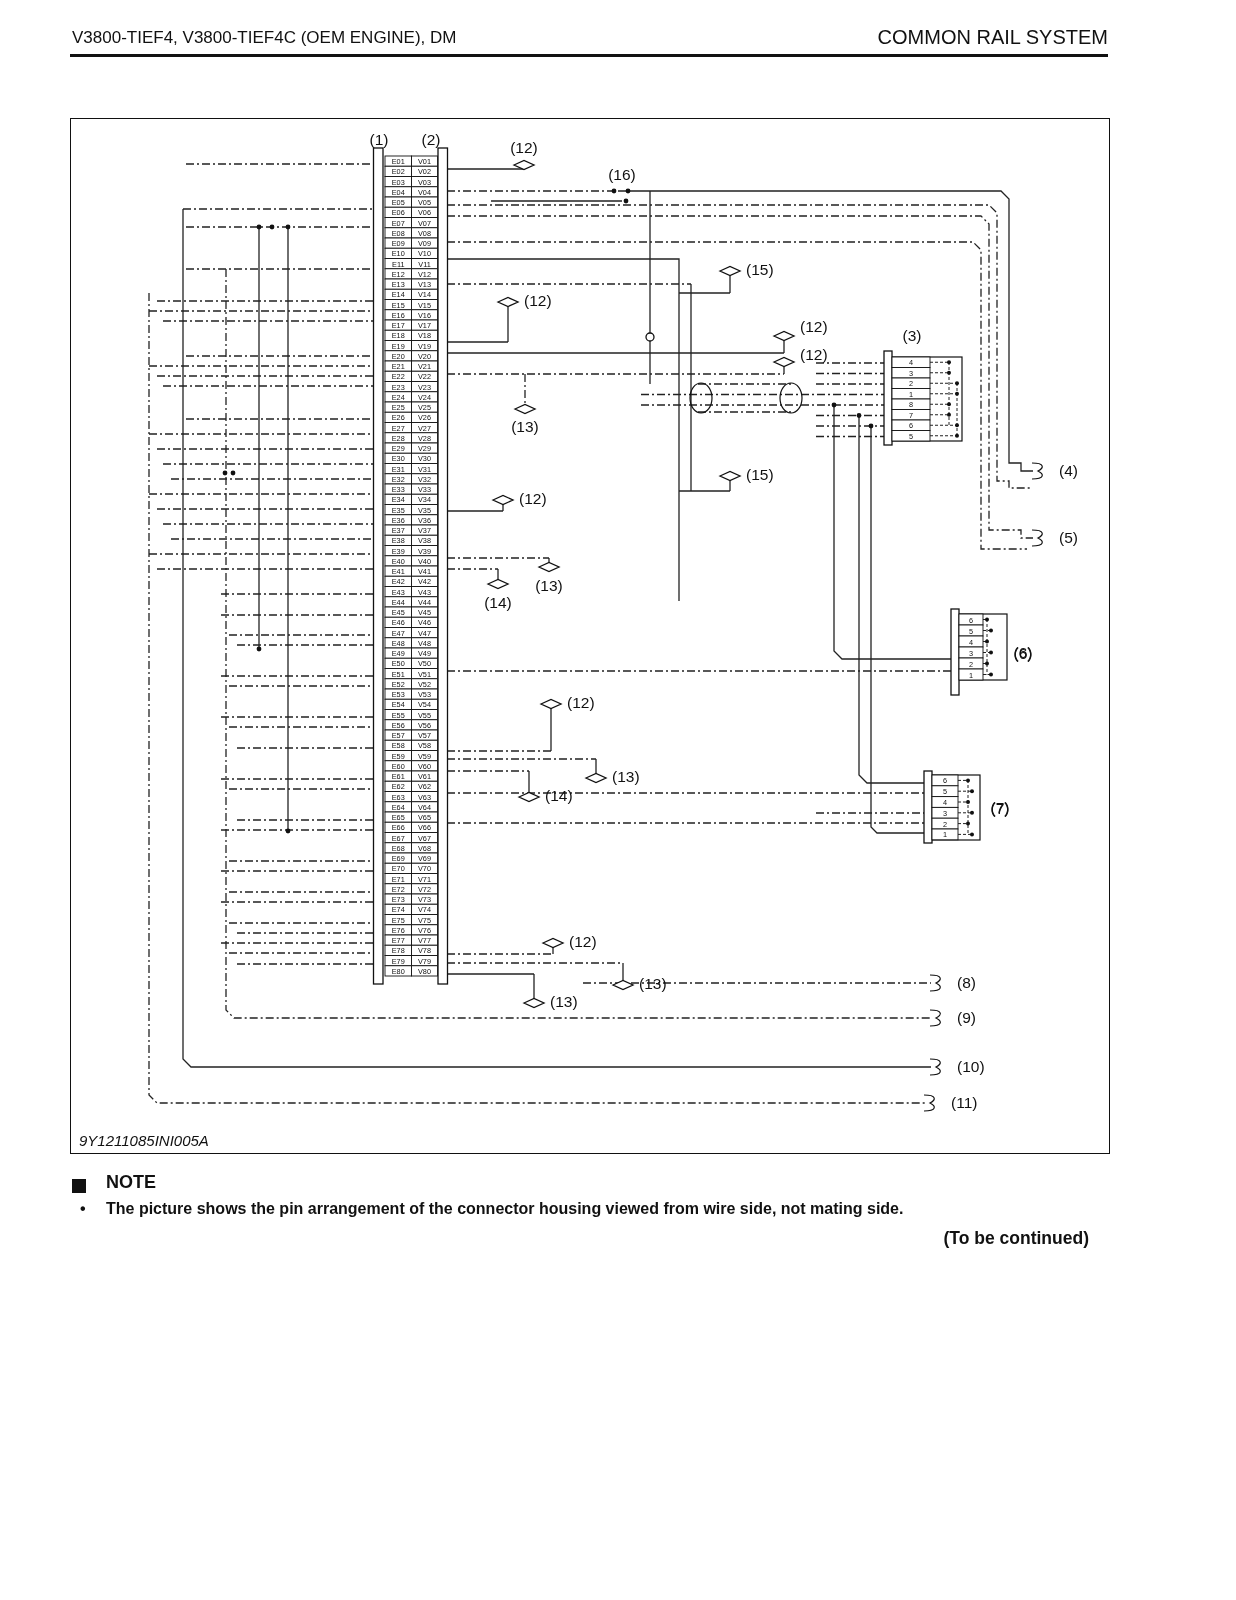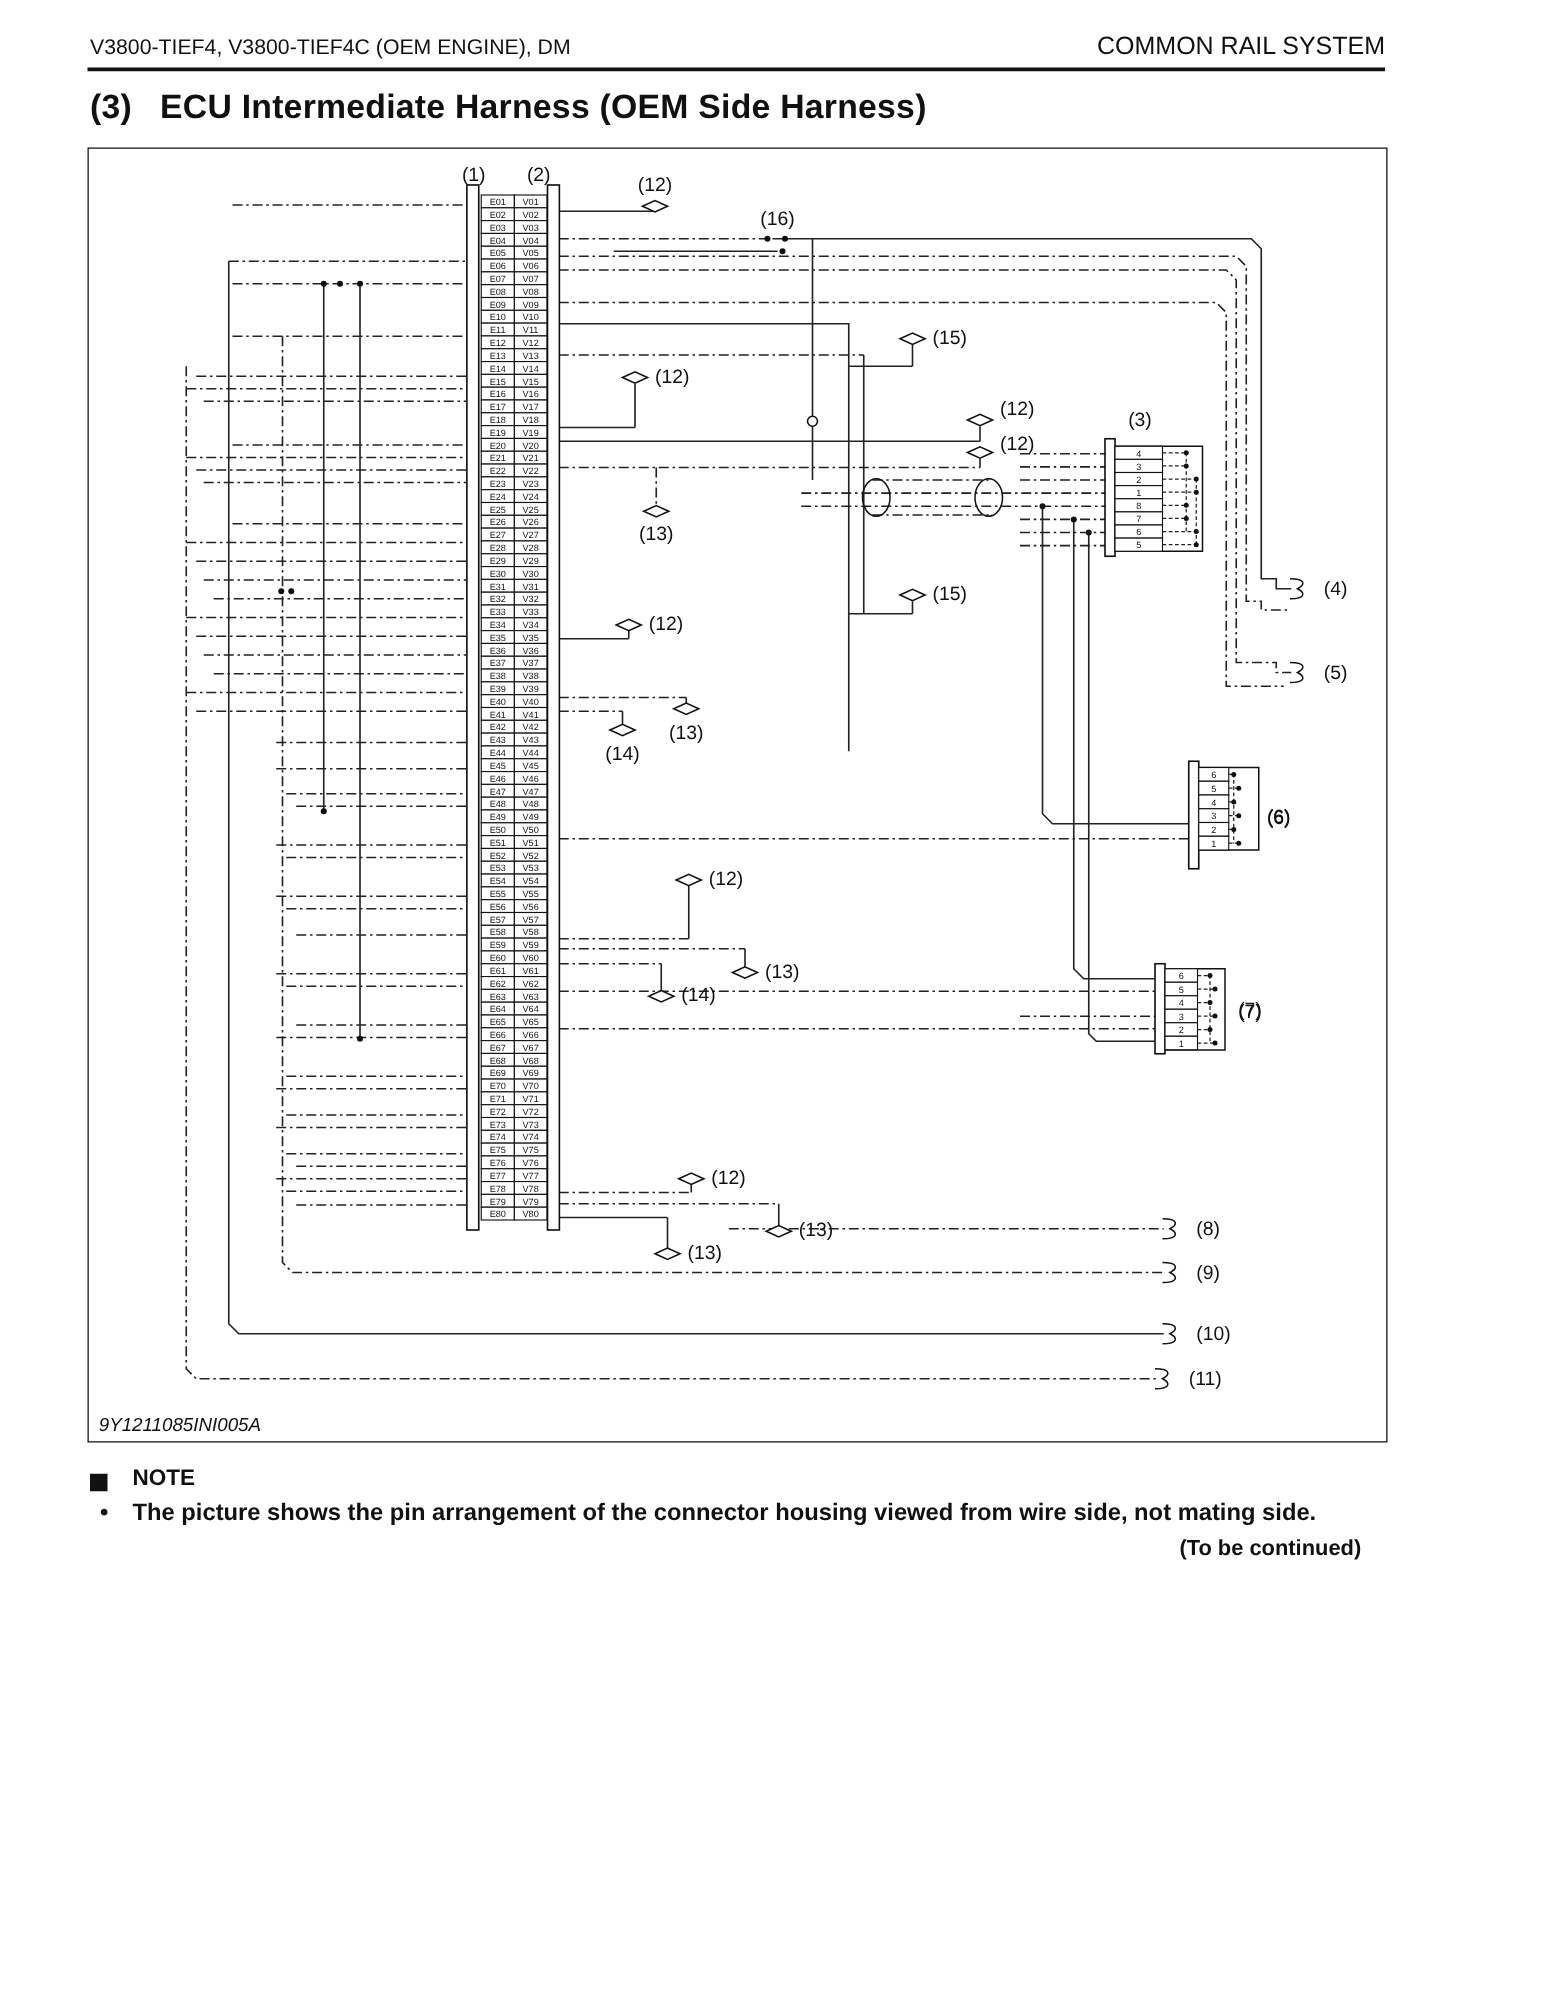--- a/index.html
+++ b/index.html
@@ -8,21 +8,21 @@
   .hdr-left{position:absolute;left:72px;top:28px;font-size:17px;}
   .hdr-right{position:absolute;right:128px;top:26px;font-size:20px;}
   .hdr-rule{position:absolute;left:70px;top:54px;width:1038px;height:3px;background:#111;}
   .title{position:absolute;left:72px;top:70px;font-size:27px;font-weight:bold;letter-spacing:0.2px;}
   .title .num{display:inline-block;width:56px;}
   .figure{position:absolute;left:70px;top:118px;width:1038px;height:1034px;border:1.6px solid #111;background:#fff;}
   .figure svg{position:absolute;left:0;top:0;}
   .fig-code{position:absolute;left:8px;bottom:4px;font-size:15px;font-style:italic;}
   .note-row{position:absolute;left:72px;top:1172px;font-size:18px;font-weight:bold;display:flex;align-items:flex-end;}
   .note-sq{width:14px;height:14px;background:#111;margin-right:20px;}
-  .note-bullet{position:absolute;left:80px;top:1200px;width:1006px;font-size:19px;font-weight:bold;}
+  .note-bullet{position:absolute;left:80px;top:1200px;width:1006px;font-size:16px;font-weight:bold;}
   .note-bullet .dot{display:inline-block;width:26px;}
   .continued{position:absolute;right:147px;top:1228px;font-size:17.5px;font-weight:bold;}
   .pageno{position:absolute;left:0;top:1543px;width:1160px;text-align:center;font-size:17px;}
   .issue{position:absolute;right:68px;top:1565px;font-size:15px;}
   svg text{font-family:"Liberation Sans",sans-serif;fill:#111;}
   .ws{fill:none;stroke:#222;stroke-width:1.3;}
   .wd{fill:none;stroke:#222;stroke-width:1.3;stroke-dasharray:8 3 2 3;}
   .lead{fill:none;stroke:#222;stroke-width:1;stroke-dasharray:3 2;}
   .cell{fill:#ffffff;stroke:#111;stroke-width:0.9;}
   .bar{fill:#ffffff;stroke:#111;stroke-width:1.3;}
@@ -31,23 +31,20 @@
   .lbl{font-size:15.5px;}
   .pin{font-size:7.3px;}
 </style>
 </head>
 <body>
 
 <div class="page">
   <div class="hdr-left">V3800-TIEF4, V3800-TIEF4C (OEM ENGINE), DM</div>
   <div class="hdr-right">COMMON RAIL SYSTEM</div>
   <div class="hdr-rule"></div>
-  <div class="title">
-    <span class="num">(3)</span><span>ECU Intermediate Harness (OEM Side Harness)</span>
-  </div>
 
   <div class="figure">
     <svg id="wiring" width="1038" height="1034" viewBox="70 118 1038 1034">
         <g>
           <polyline points="185,163 373,163" class="wd"></polyline>
           <polyline points="182,208 373,208" class="wd"></polyline>
           <polyline points="185,226 373,226" class="wd"></polyline>
           <polyline points="185,268 373,268" class="wd"></polyline>
           <polyline points="156,300 373,300" class="wd"></polyline>
           <polyline points="148,310 373,310" class="wd"></polyline>

